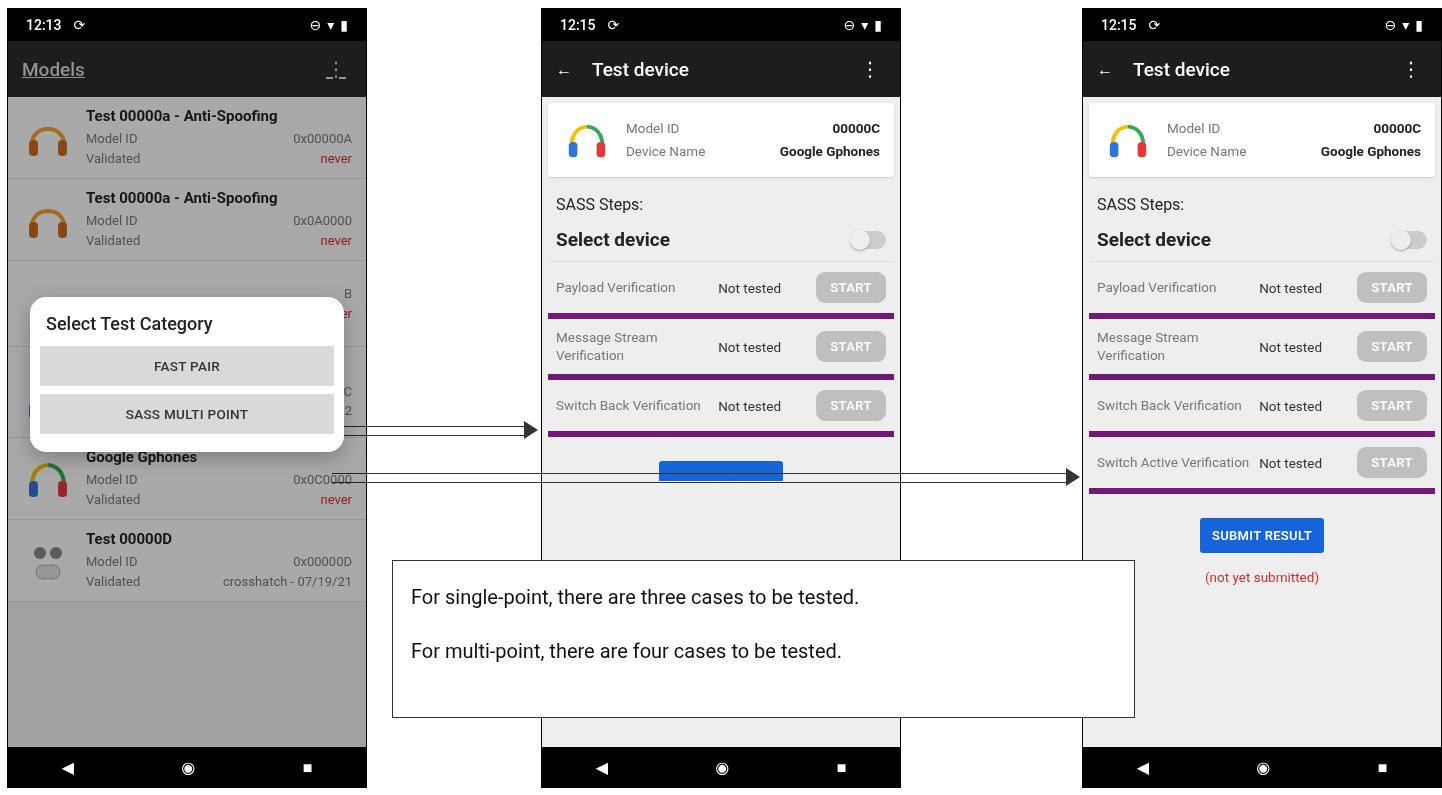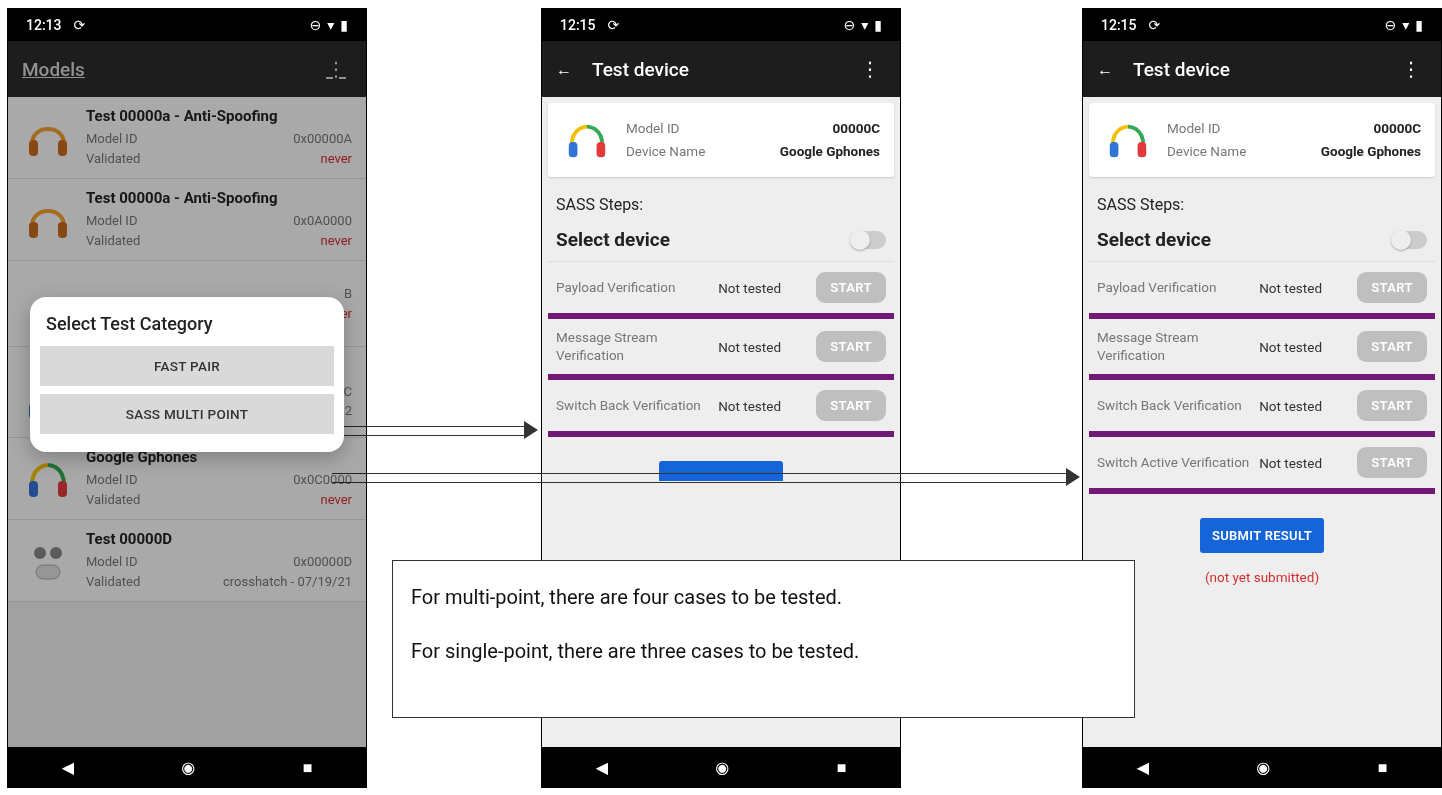--- a/index.html
+++ b/index.html
@@ -485,15 +485,15 @@
     <span>◀</span>
     <span>◉</span>
     <span>■</span>
   </div>
 </div>
 
 <div class="arrow arrow-1"></div>
 <div class="arrow arrow-2"></div>
 
 <div class="note-box">
+  <p>For single-point, there are three cases to be tested.</p>
   <p>For multi-point, there are four cases to be tested.</p>
-  <p>For single-point, there are three cases to be tested.</p>
 </div>
 
 </body></html>

